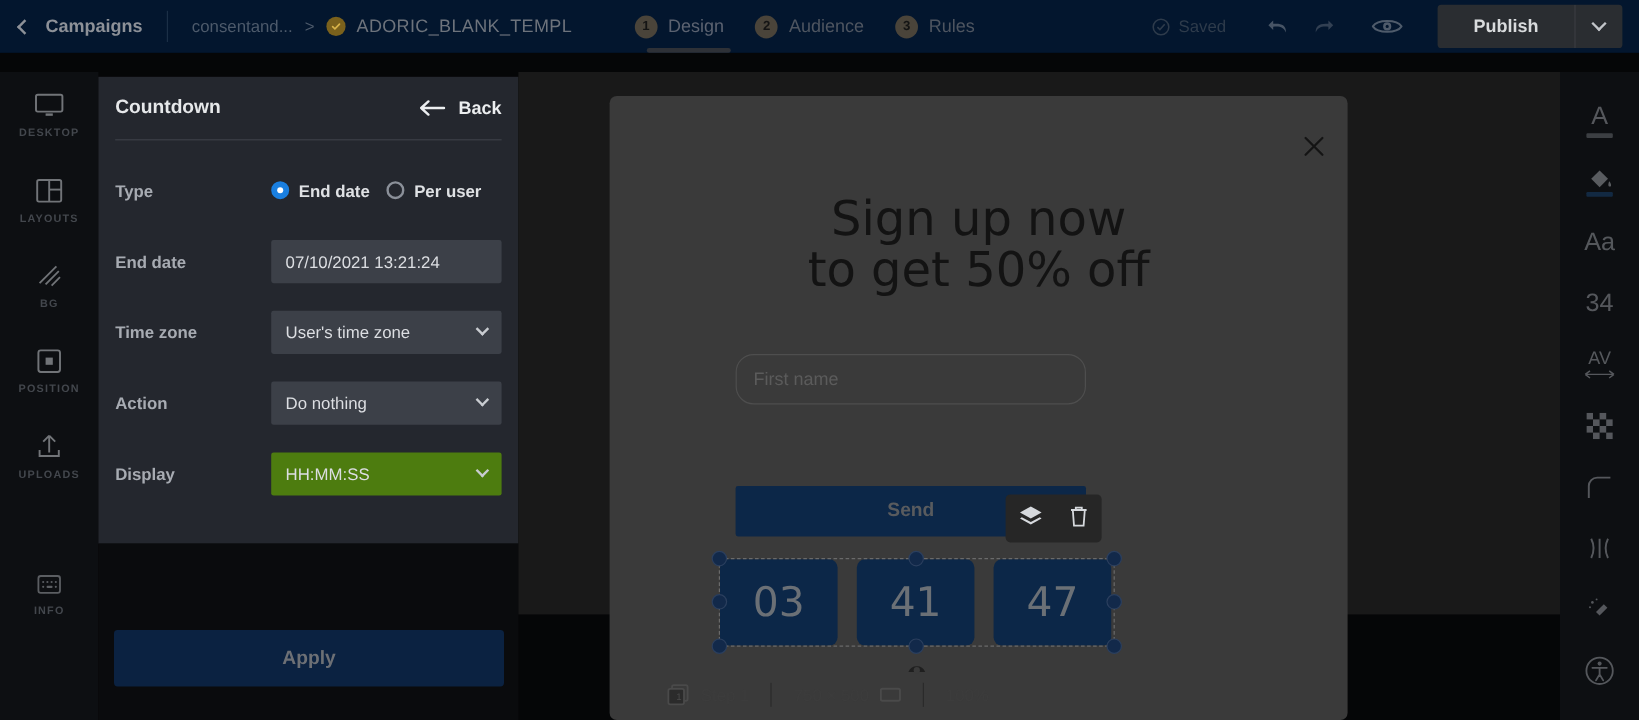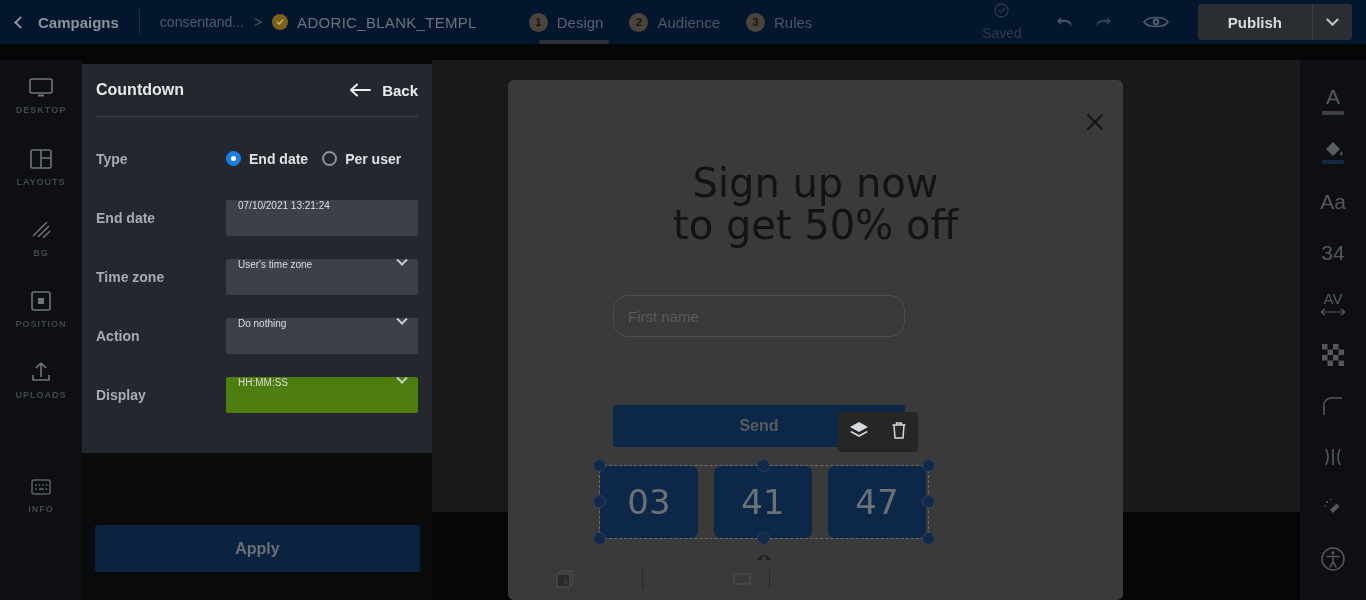--- a/index.html
+++ b/index.html
@@ -44,21 +44,21 @@
     display: flex; align-items: center; justify-content: center;
   }
   .step-label { color: #4e5560; font-size: 15px; }
   .step.active .step-label { color: #5b6270; }
   .step.active::after {
     content: ""; position: absolute; left: 10px; right: -6px; bottom: 8px;
     height: 4px; background: #2e3137; border-radius: 2px;
   }
 
   .tb-right { margin-left: auto; display: flex; align-items: center; height: 60px; }
-  .saved { display: flex; align-items: center; gap: 7px; color: #2e3b4b; font-size: 14px; margin-right: 26px; flex-direction: column; }
+  .saved { display: flex; align-items: center; gap: 7px; color: #2e3b4b; font-size: 14px; margin-right: 26px; }
   .ic-btn {
     width: 36px; height: 36px; display: flex; align-items: center; justify-content: center;
     opacity: .45;
   }
   .eye-btn { width: 44px; height: 36px; display:flex; align-items:center; justify-content:center; opacity:.5; margin: 0 6px 0 14px;}
   .publish-wrap { display: flex; align-items: stretch; height: 36px; margin-left: 14px; margin-right: 14px; background: #2a2d31; border-radius: 3px; overflow: hidden; }
   .publish-btn { padding: 0 30px; display: flex; align-items: center; color: #d9dbdd; font-size: 15px; font-weight: bold; }
   .publish-caret { width: 40px; display: flex; align-items: center; justify-content: center; border-left: 1px solid #3a3d42; }
   .caret { width: 9px; height: 9px; border-right: 2px solid #c2c5c9; border-bottom: 2px solid #c2c5c9; transform: rotate(45deg) translate(-2px,-2px); }
 
@@ -97,21 +97,21 @@
   .radio { display: flex; align-items: center; gap: 8px; color: #dfe1e4; font-size: 14px; font-weight: bold; }
   .dot {
     width: 15px; height: 15px; border-radius: 50%; border: 2px solid #8b9099; background: transparent;
     display: flex; align-items: center; justify-content: center;
   }
   .dot.on { border-color: #1a7fe0; background: #1a7fe0; }
   .dot.on::after { content: ""; width: 5px; height: 5px; border-radius: 50%; background: #fff; }
 
   .field {
     width: 201px; height: 36px; background: #3c4048; border-radius: 2px;
-    display: flex; align-items: flex-start; padding: 0 12px; color: #dcdee2; font-size: 10px;
+    display: flex; align-items: center; padding: 0 12px; color: #dcdee2; font-size: 14px;
   }
   .field.light { background: #4d7c0f; }
   .field .caret-d {
     margin-left: auto; width: 8px; height: 8px;
     border-right: 2px solid #c9ccd1; border-bottom: 2px solid #c9ccd1;
     transform: rotate(45deg) translate(-2px,-2px);
   }
 
   .apply-wrap { position: absolute; left: 82px; top: 453px; width: 350px; height: 147px; background: #0a0b0d; }
   .apply-btn {

